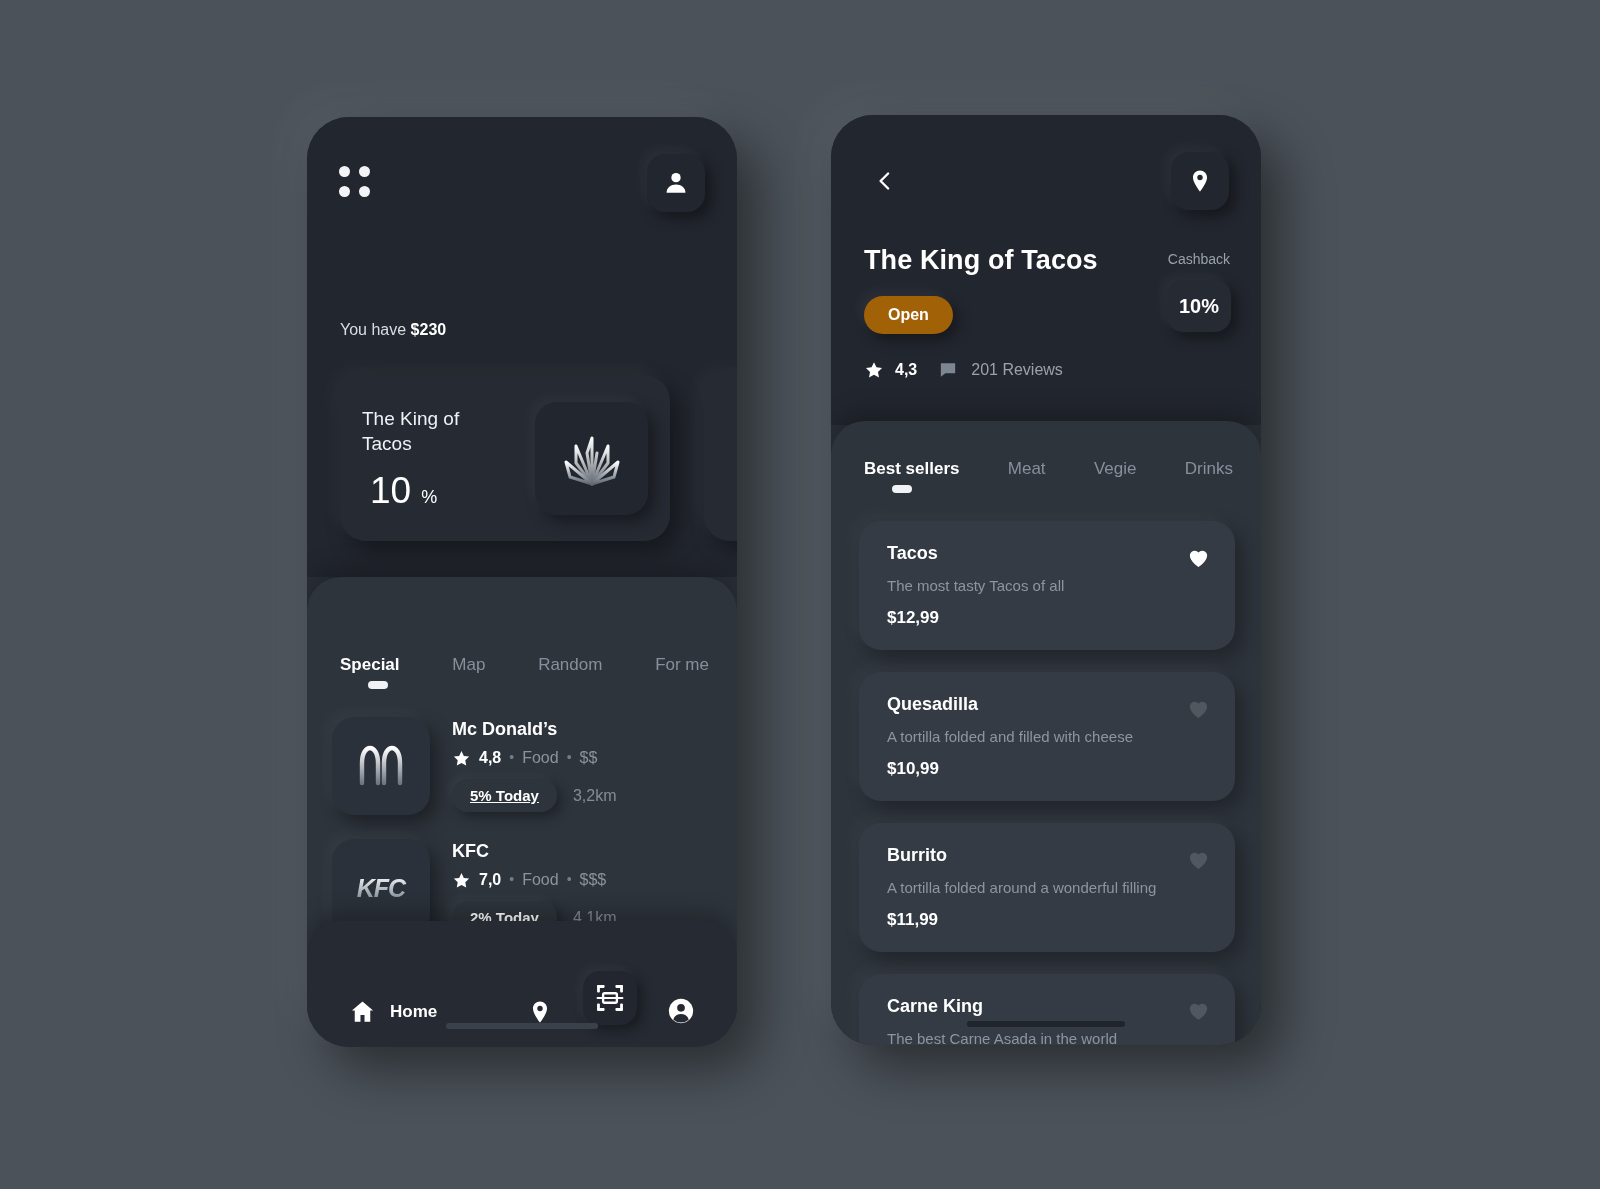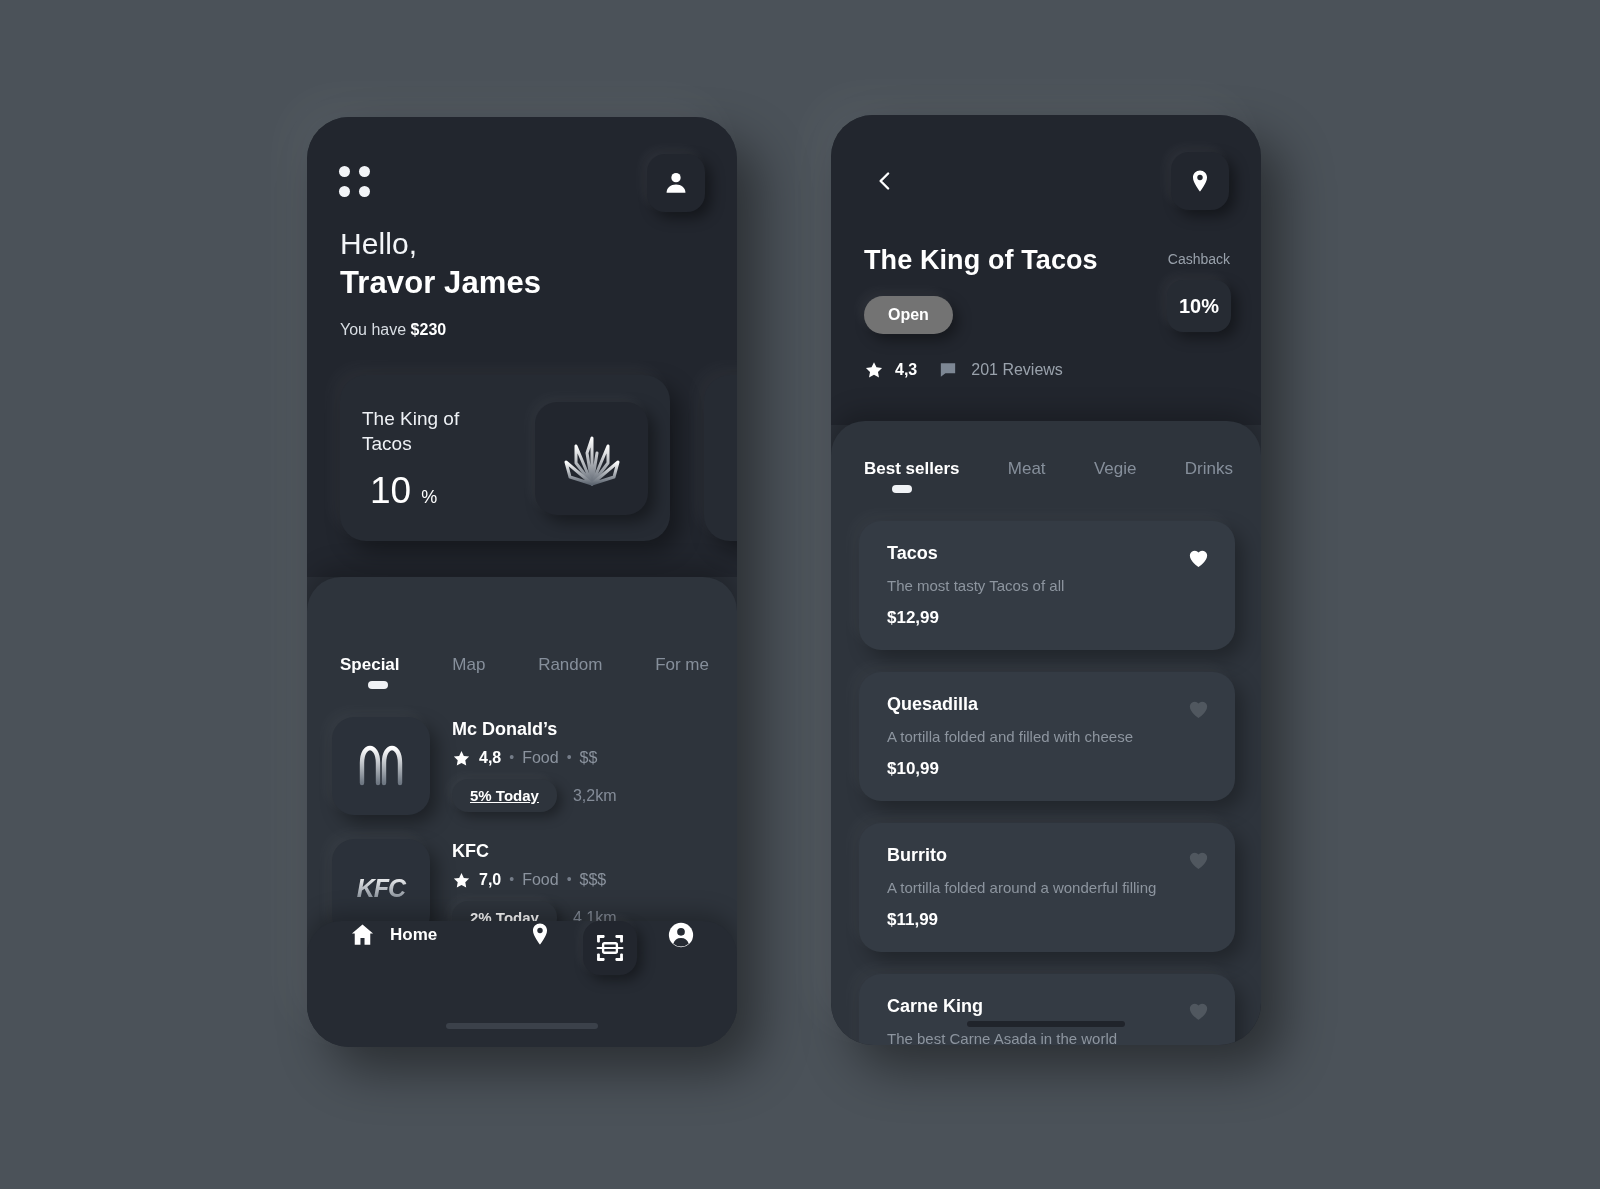--- a/index.html
+++ b/index.html
@@ -271,21 +271,21 @@
   .dist { font-size: 16px; color: #848c98; }
 
   
   .bottom-nav {
     position: absolute;
     left: 0; right: 0; bottom: 0;
     height: 126px;
     border-radius: 34px 34px 42px 42px;
     background: #262b33;
     display: flex;
-    align-items: flex-start;
+    align-items: flex-end;
     padding: 0 42px 22px 42px;
     z-index: 7;
     box-shadow: 0 -8px 22px rgba(0,0,0,0.26);
   }
   .nav-home {
     display: flex;
     align-items: center;
     gap: 14px;
     cursor: pointer;
   }
@@ -355,21 +355,21 @@
     box-shadow:
       -5px -5px 12px rgba(255,255,255,0.05),
       6px 6px 14px rgba(0,0,0,0.4);
     margin-left: auto;
   }
   .open-pill {
     margin-top: 20px;
     display: inline-block;
     padding: 10px 24px;
     border-radius: 19px;
-    background: #737373;
+    background: #a16207;
     font-size: 16px;
     font-weight: 700;
     color: #ffffff;
     box-shadow:
       -5px -5px 12px rgba(255,255,255,0.05),
       5px 6px 14px rgba(0,0,0,0.38);
   }
   .detail-stats {
     margin-top: 26px;
     display: flex;
@@ -554,24 +554,20 @@
           <i></i>
       </div>
       <div class="icon-btn">
         <svg width="28" height="28" viewBox="0 0 24 24">
           <circle cx="12" cy="7.4" r="4" fill="#ffffff"></circle>
           <path d="M3.9 20.3c0-4.1 3.6-7 8.1-7s8.1 2.9 8.1 7z" fill="#ffffff"></path>
         </svg>
       </div>
     </div>
 
-    <div class="greet">
-      <div class="hi">Hello,</div>
-      <div class="name">Travor James</div>
-    </div>
 
     <div class="balance">
       <span>You have</span>
       <b>$230</b>
     </div>
 
     <div class="promo-rail">
       <div class="promo-card">
         <div class="promo-text">
           <div class="promo-title">The King of Tacos</div>

